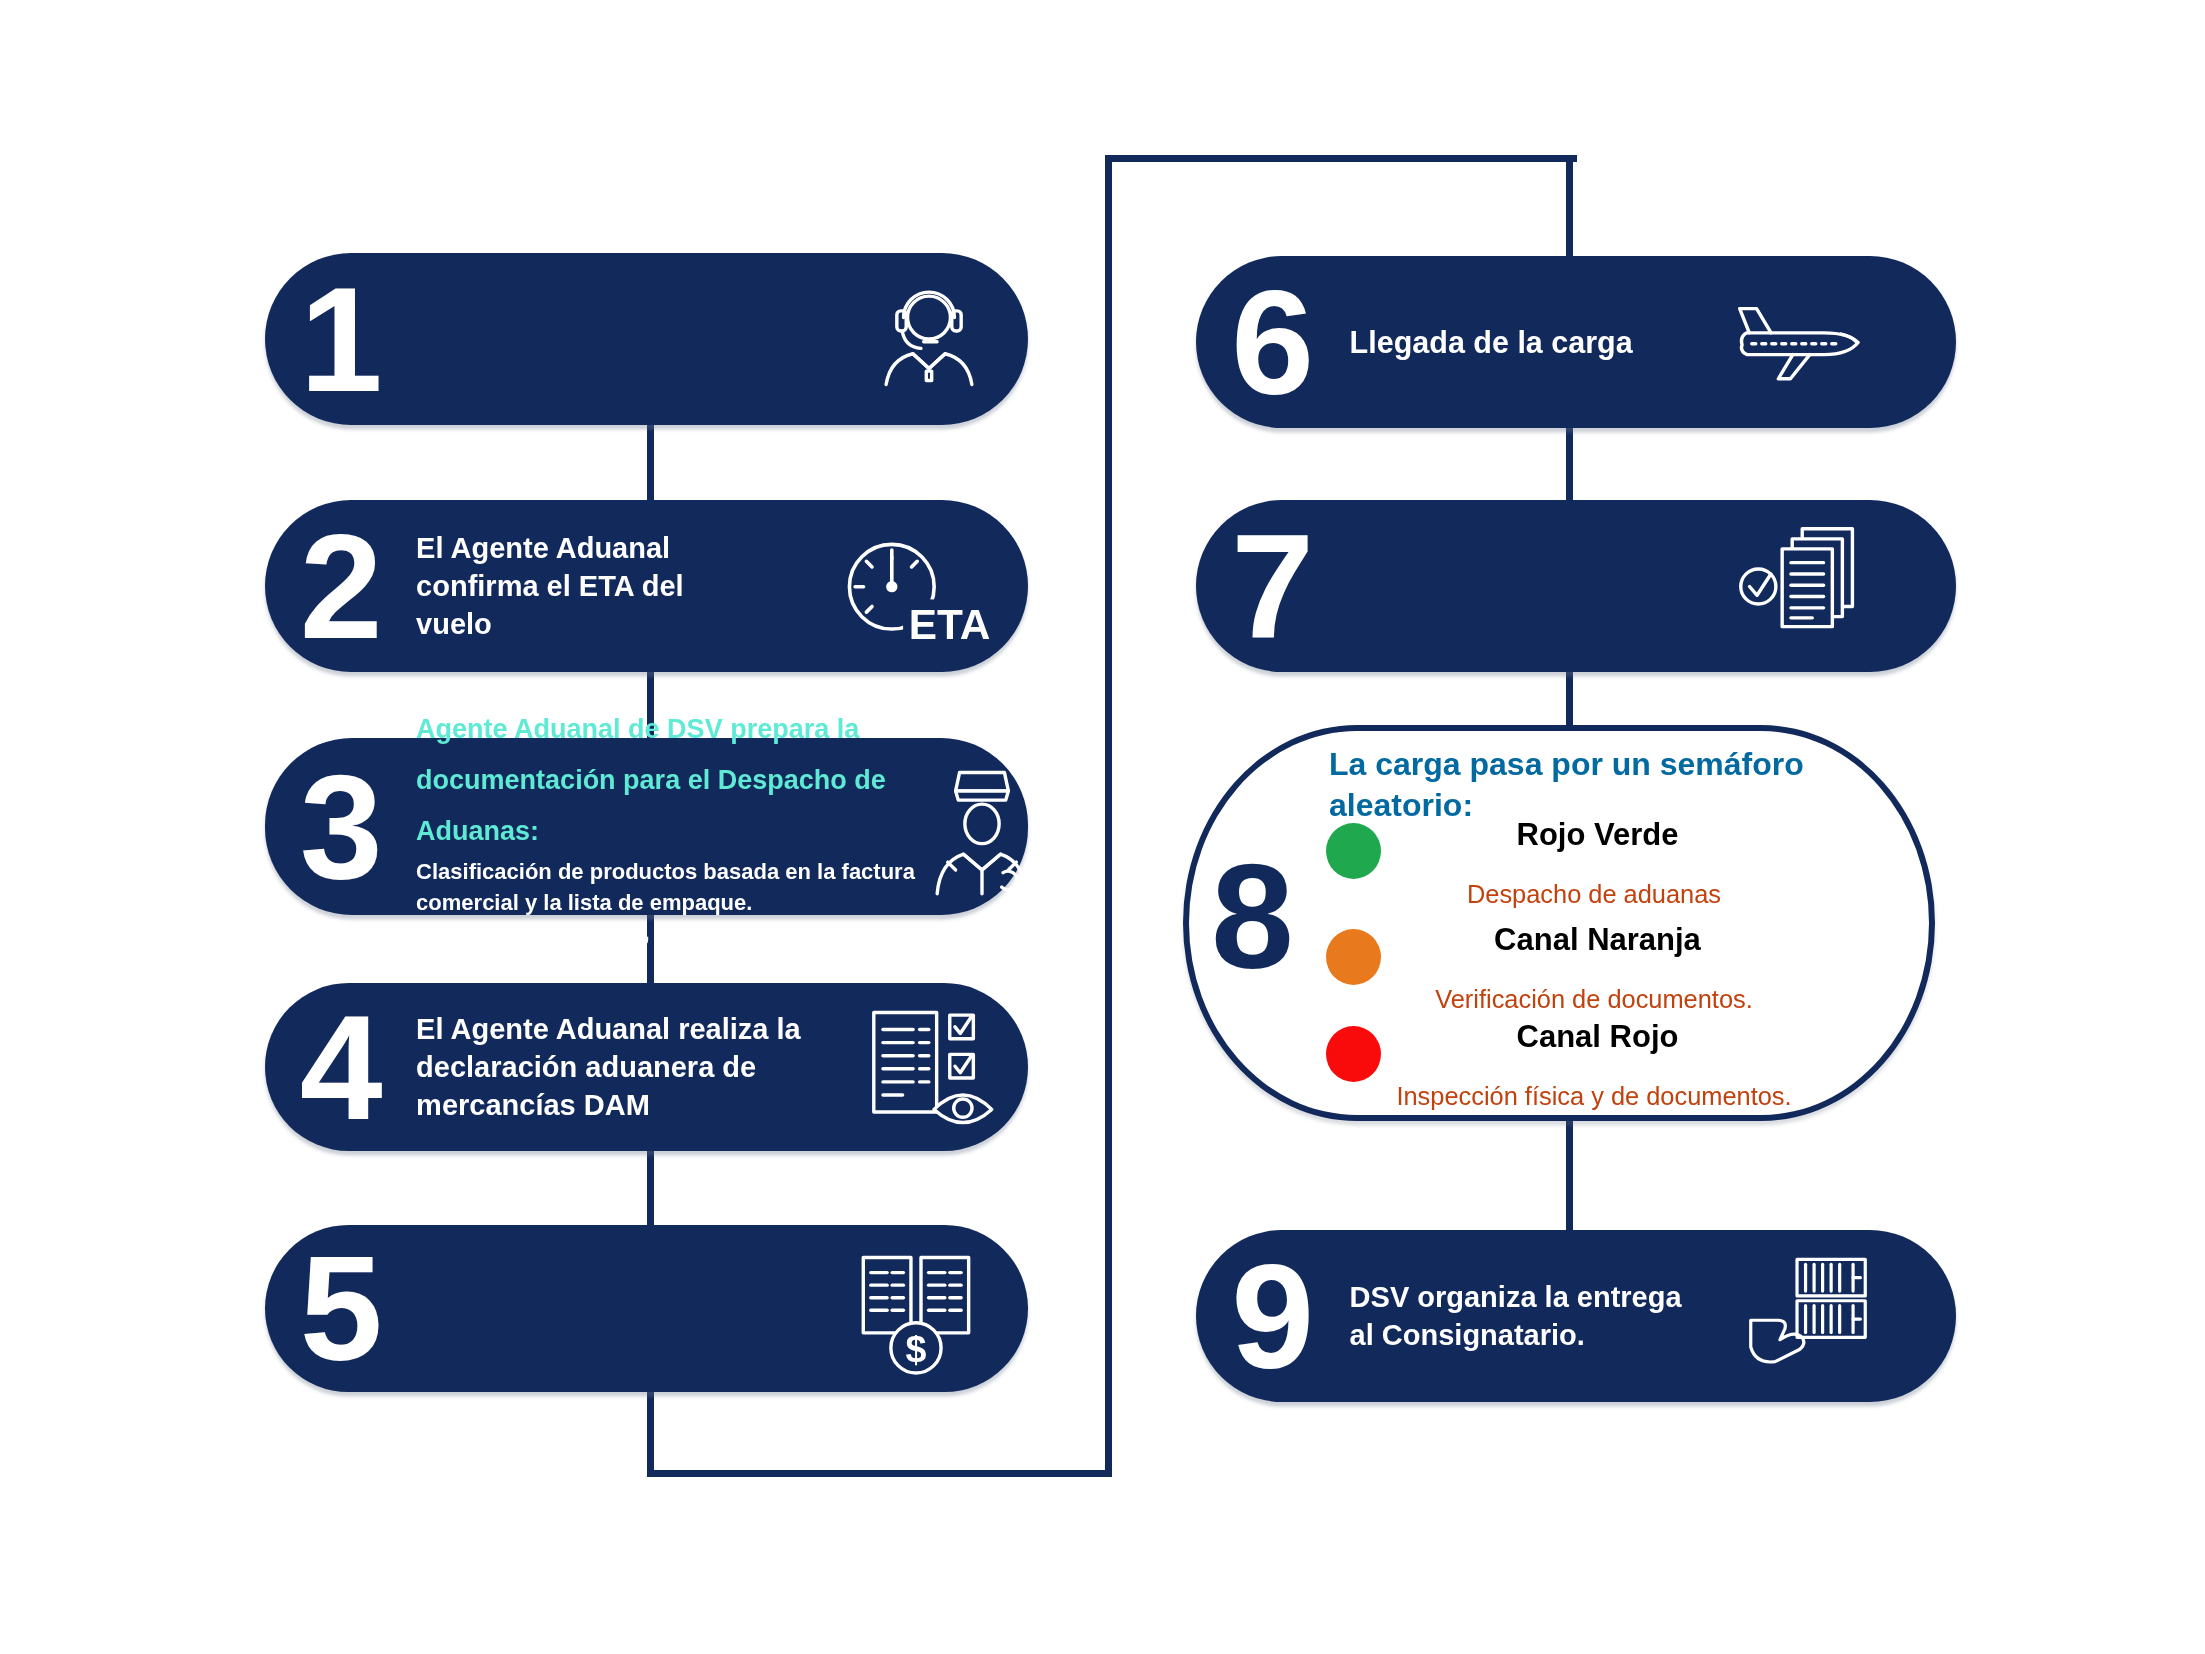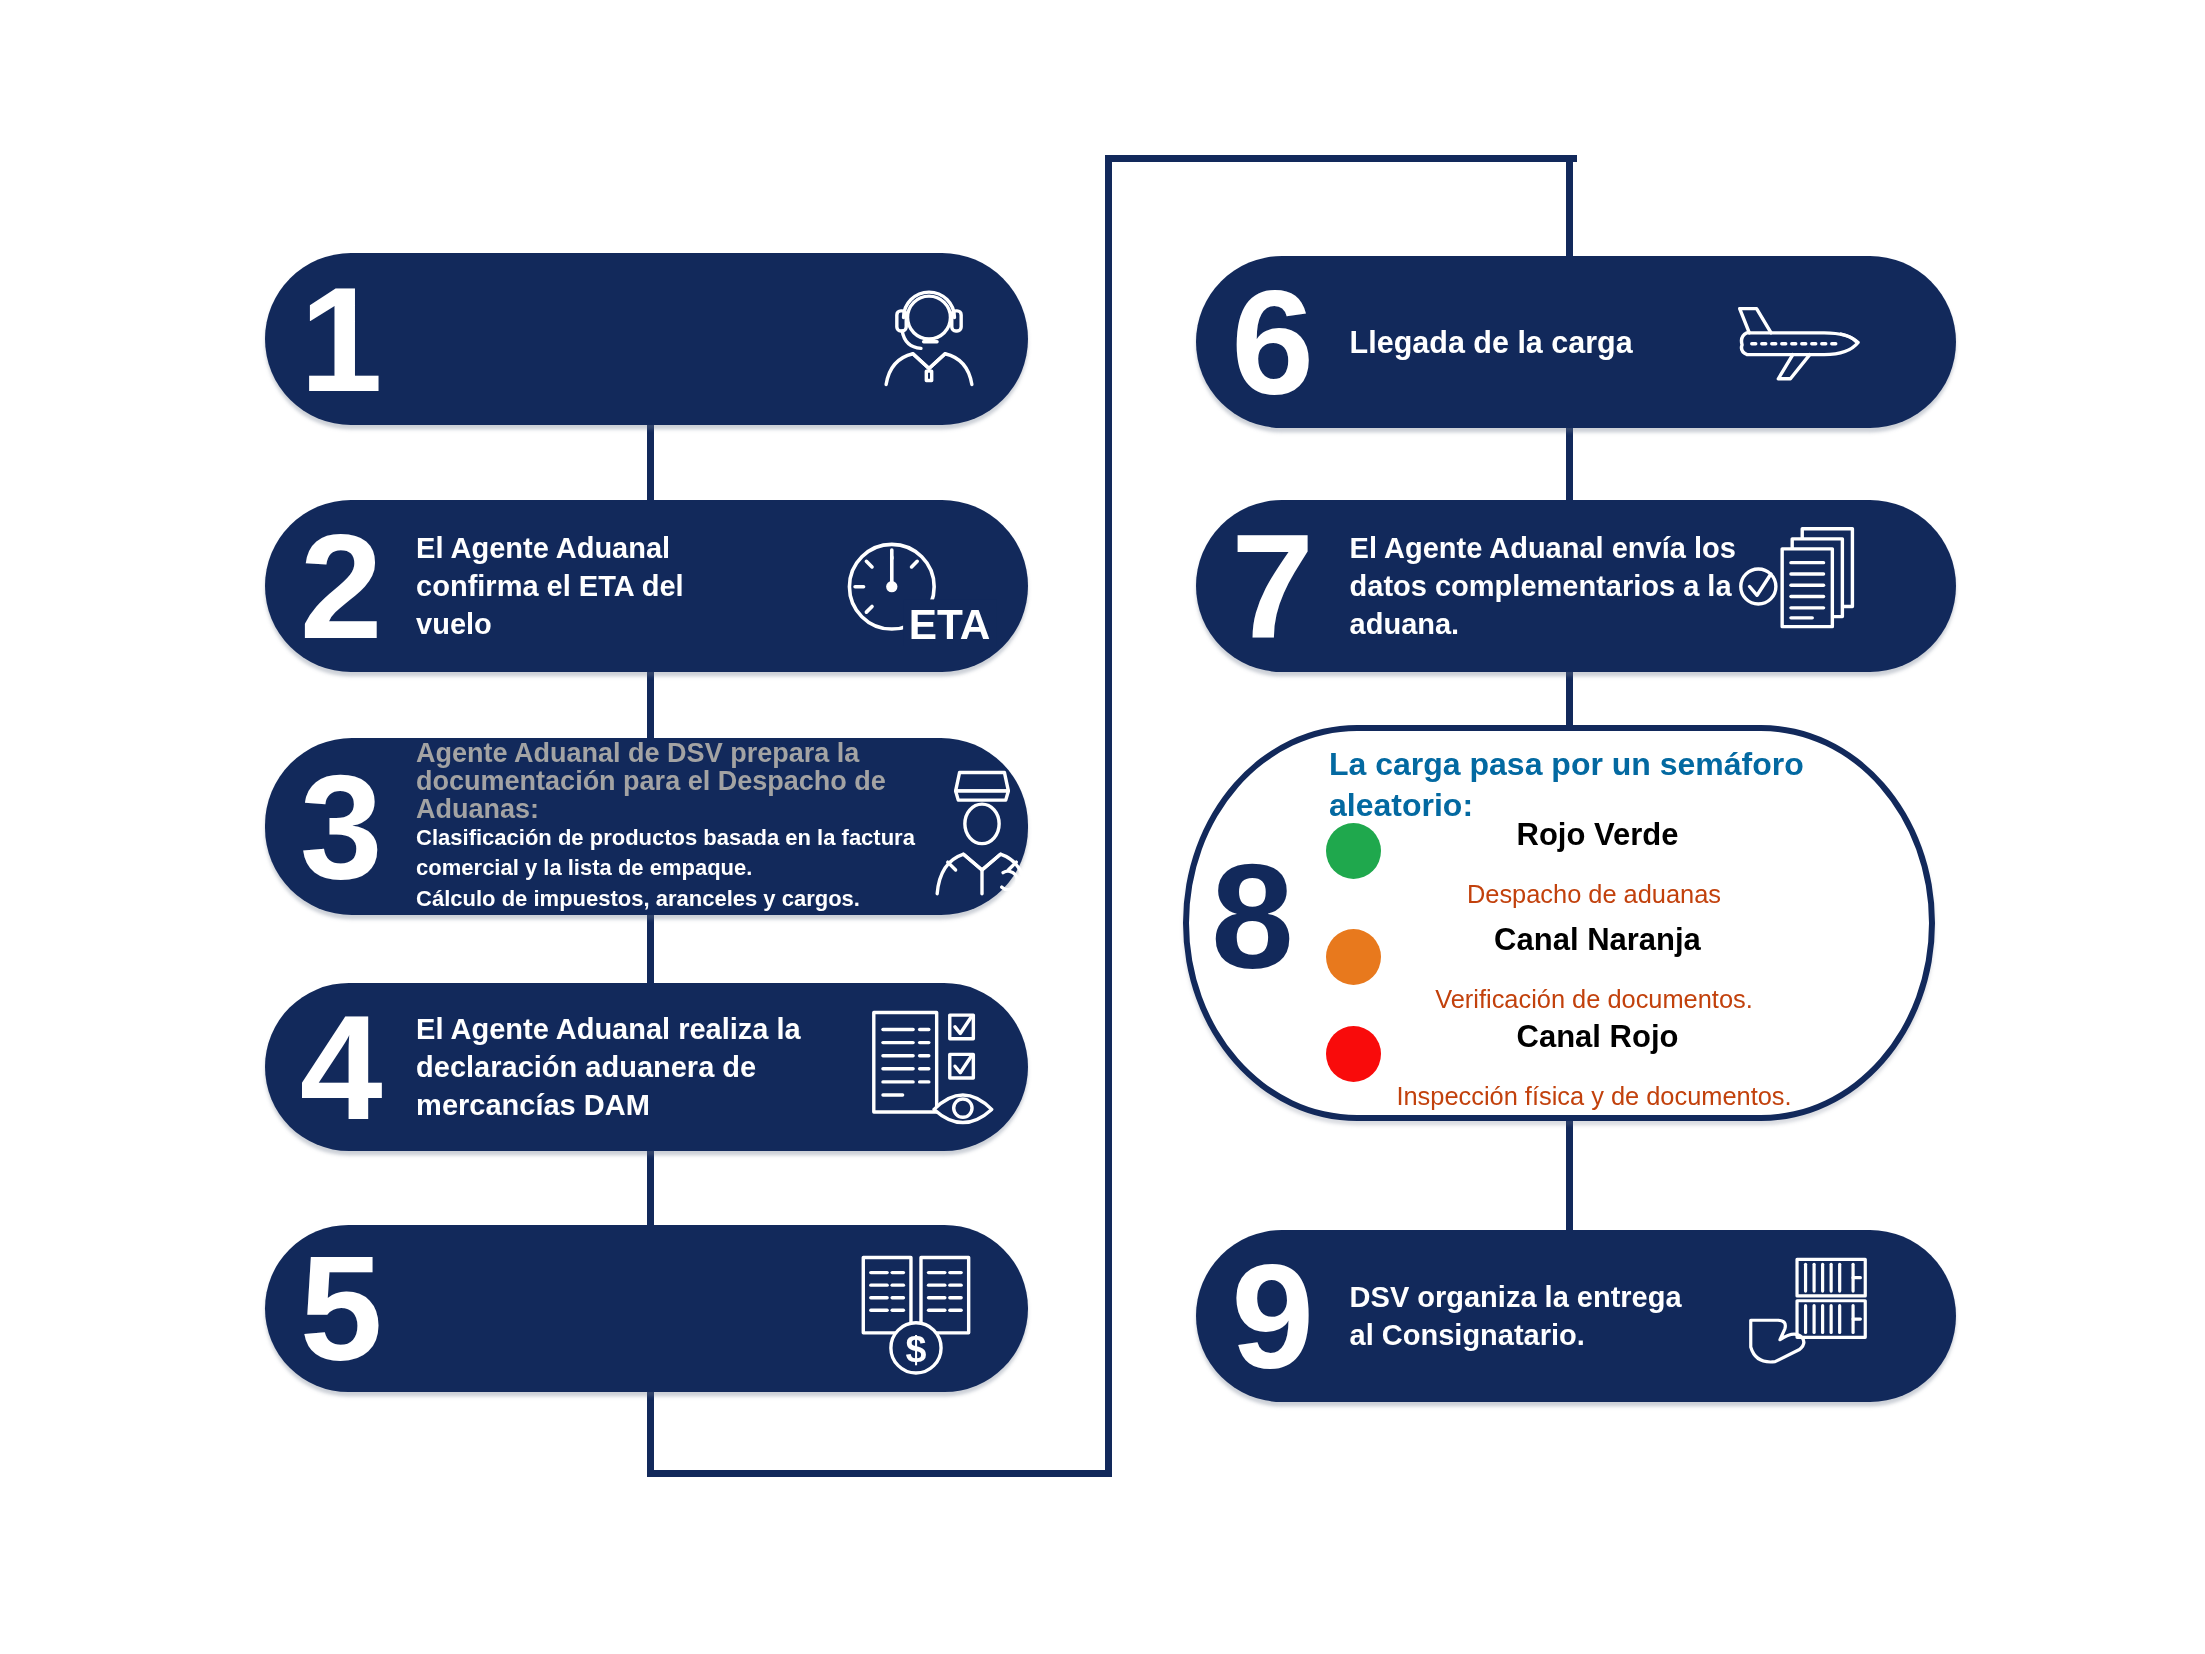--- a/index.html
+++ b/index.html
@@ -7,21 +7,21 @@
           font-family:"Liberation Sans", sans-serif;}
   .conn{position:absolute;background:#12295B;}
   .pill{position:absolute;background:#12295B;border-radius:87px;display:flex;align-items:center;
         box-shadow:0 4.4px 3.6px rgba(110,120,140,0.35);}
   .num{color:#ffffff;font-weight:700;font-size:149px;text-align:center;flex:0 0 auto;line-height:1;}
   .pill-left .num{width:138px;margin-left:7.3px;}
   .pill-right .num{width:142px;margin-left:5.8px;}
   .ptext{color:#ffffff;font-weight:700;font-size:29px;line-height:38px;white-space:pre;margin-left:5.8px;}
   .ptext.sz42{font-size:30.5px;line-height:41px;}
   .p3col{margin-left:5.8px;}
-  .p3head{color:#a3a3a3;font-weight:700;font-size:27px;line-height:28px;white-space:pre;}
+  .p3head{color:#5eead4;font-weight:700;font-size:27px;line-height:51px;white-space:pre;}
   .p3det{color:#fff;font-weight:700;font-size:22px;line-height:30.5px;white-space:pre;}
   .icon{flex:0 0 auto;margin-left:auto;display:flex;align-items:center;justify-content:center;}
   .pill-left .icon{margin-right:28px;}
   .pill-right .icon{margin-right:81px;}
   .icon svg{display:block;}
   .icon svg *{vector-effect:non-scaling-stroke;}
   
   #c1{left:647px;top:424px;width:7.3px;height:77px;}
   #c2{left:647px;top:670px;width:7.3px;height:70px;}
   #c3{left:647px;top:914px;width:7.3px;height:71px;}
@@ -215,23 +215,20 @@
         <path d="M10 38 Q8 31 14 28 L78 28 Q98 28 106 36 Q98 46 78 46 L14 46 Q8 43 10 38 Z"></path>
         <line x1="18" y1="37" x2="92" y2="37" stroke-dasharray="4 6"></line>
         <path d="M52 46 L40 66 L50 66 L66 46"></path>
         <path d="M92 29 Q101 31 104 35"></path>
       </svg>
     </div>
   </div>
 
   <div class="pill pill-right" id="p7">
     <div class="num">7</div>
-    <div class="ptext">El Agente Aduanal envía los
-datos complementarios a la
-aduana.</div>
     <div class="icon">
       <svg width="138" height="127" viewBox="0 0 110 100" fill="none" stroke="#fff" stroke-width="3.4" stroke-linecap="round" stroke-linejoin="round">
         <rect x="52" y="4" width="40" height="62" fill="#12295B"></rect>
         <rect x="44" y="12" width="40" height="62" fill="#12295B"></rect>
         <rect x="36" y="20" width="40" height="62" fill="#12295B"></rect>
         <g>
           <line x1="43" y1="31" x2="69" y2="31"></line>
           <line x1="43" y1="40" x2="69" y2="40"></line>
           <line x1="43" y1="49" x2="69" y2="49"></line>
           <line x1="43" y1="58" x2="69" y2="58"></line>

